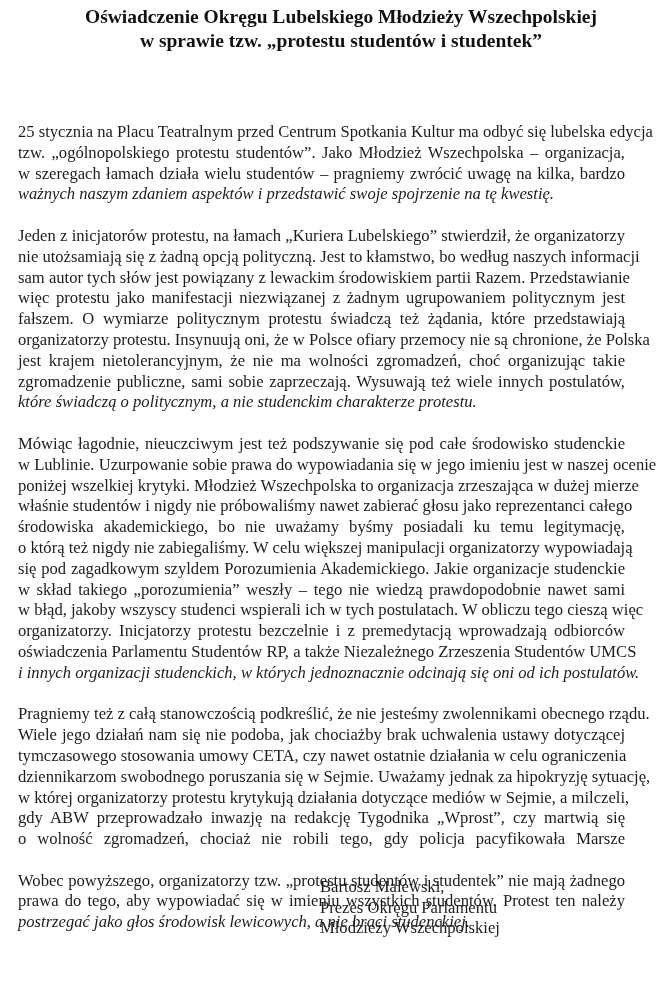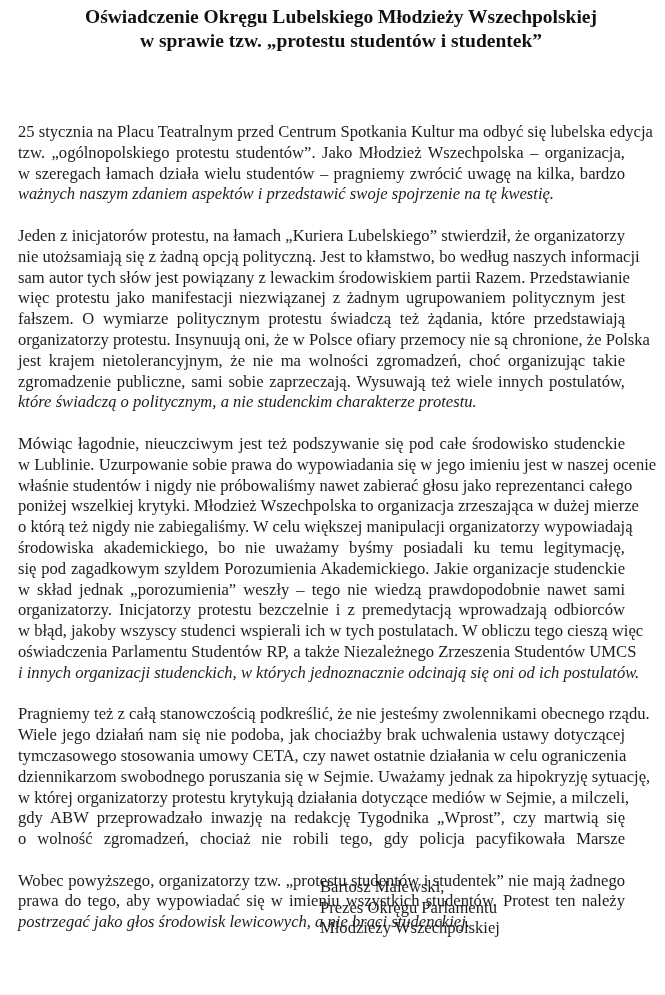--- a/index.html
+++ b/index.html
@@ -53,28 +53,28 @@
     <span class="line">więc protestu jako manifestacji niezwiązanej z żadnym ugrupowaniem politycznym jest</span>
     <span class="line">fałszem. O wymiarze politycznym protestu świadczą też żądania, które przedstawiają</span>
     <span class="line">organizatorzy protestu. Insynuują oni, że w Polsce ofiary przemocy nie są chronione, że Polska</span>
     <span class="line">jest krajem nietolerancyjnym, że nie ma wolności zgromadzeń, choć organizując takie</span>
     <span class="line">zgromadzenie publiczne, sami sobie zaprzeczają. Wysuwają też wiele innych postulatów,</span>
     <span class="line last">które świadczą o politycznym, a nie studenckim charakterze protestu.</span>
   </div>
   <div class="para">
     <span class="line">Mówiąc łagodnie, nieuczciwym jest też podszywanie się pod całe środowisko studenckie</span>
     <span class="line">w Lublinie. Uzurpowanie sobie prawa do wypowiadania się w jego imieniu jest w naszej ocenie</span>
+    <span class="line">poniżej wszelkiej krytyki. Młodzież Wszechpolska to organizacja zrzeszająca w dużej mierze</span>
     <span class="line">właśnie studentów i nigdy nie próbowaliśmy nawet zabierać głosu jako reprezentanci całego</span>
-    <span class="line">poniżej wszelkiej krytyki. Młodzież Wszechpolska to organizacja zrzeszająca w dużej mierze</span>
+    <span class="line">środowiska akademickiego, bo nie uważamy byśmy posiadali ku temu legitymację,</span>
     <span class="line">o którą też nigdy nie zabiegaliśmy. W celu większej manipulacji organizatorzy wypowiadają</span>
-    <span class="line">środowiska akademickiego, bo nie uważamy byśmy posiadali ku temu legitymację,</span>
     <span class="line">się pod zagadkowym szyldem Porozumienia Akademickiego. Jakie organizacje studenckie</span>
-    <span class="line">w skład jednak „porozumienia” weszły – tego nie wiedzą prawdopodobnie nawet sami</span>
+    <span class="line">w skład takiego „porozumienia” weszły – tego nie wiedzą prawdopodobnie nawet sami</span>
+    <span class="line">w błąd, jakoby wszyscy studenci wspierali ich w tych postulatach. W obliczu tego cieszą więc</span>
     <span class="line">organizatorzy. Inicjatorzy protestu bezczelnie i z premedytacją wprowadzają odbiorców</span>
-    <span class="line">w błąd, jakoby wszyscy studenci wspierali ich w tych postulatach. W obliczu tego cieszą więc</span>
     <span class="line">oświadczenia Parlamentu Studentów RP, a także Niezależnego Zrzeszenia Studentów UMCS</span>
     <span class="line last">i innych organizacji studenckich, w których jednoznacznie odcinają się oni od ich postulatów.</span>
   </div>
   <div class="para">
     <span class="line">Pragniemy też z całą stanowczością podkreślić, że nie jesteśmy zwolennikami obecnego rządu.</span>
     <span class="line">Wiele jego działań nam się nie podoba, jak chociażby brak uchwalenia ustawy dotyczącej</span>
     <span class="line">tymczasowego stosowania umowy CETA, czy nawet ostatnie działania w celu ograniczenia</span>
     <span class="line">dziennikarzom swobodnego poruszania się w Sejmie. Uważamy jednak za hipokryzję sytuację,</span>
     <span class="line">w której organizatorzy protestu krytykują działania dotyczące mediów w Sejmie, a milczeli,</span>
     <span class="line">gdy ABW przeprowadzało inwazję na redakcję Tygodnika „Wprost”, czy martwią się</span>

